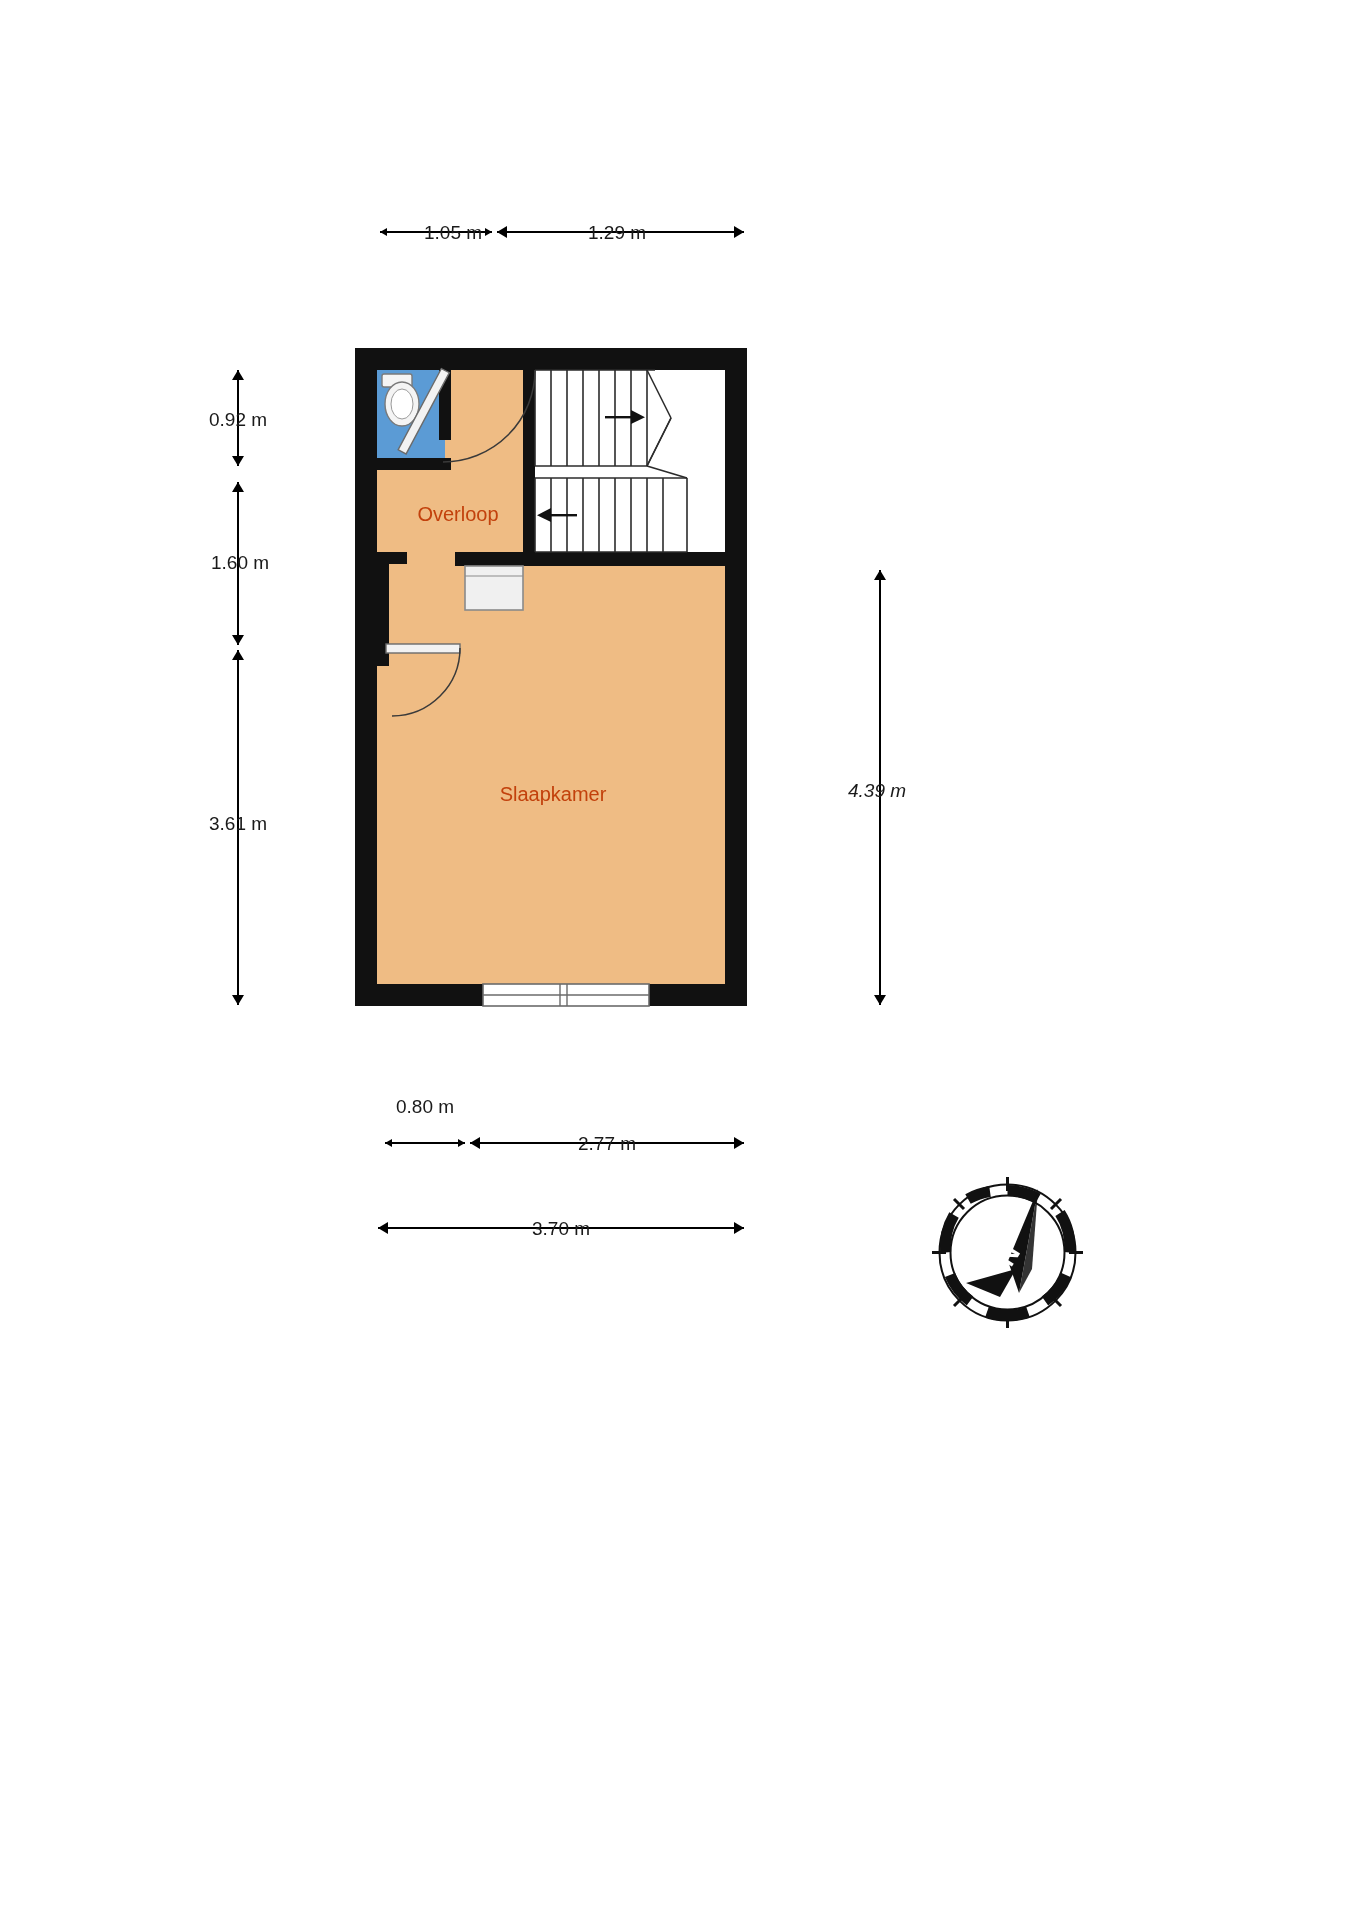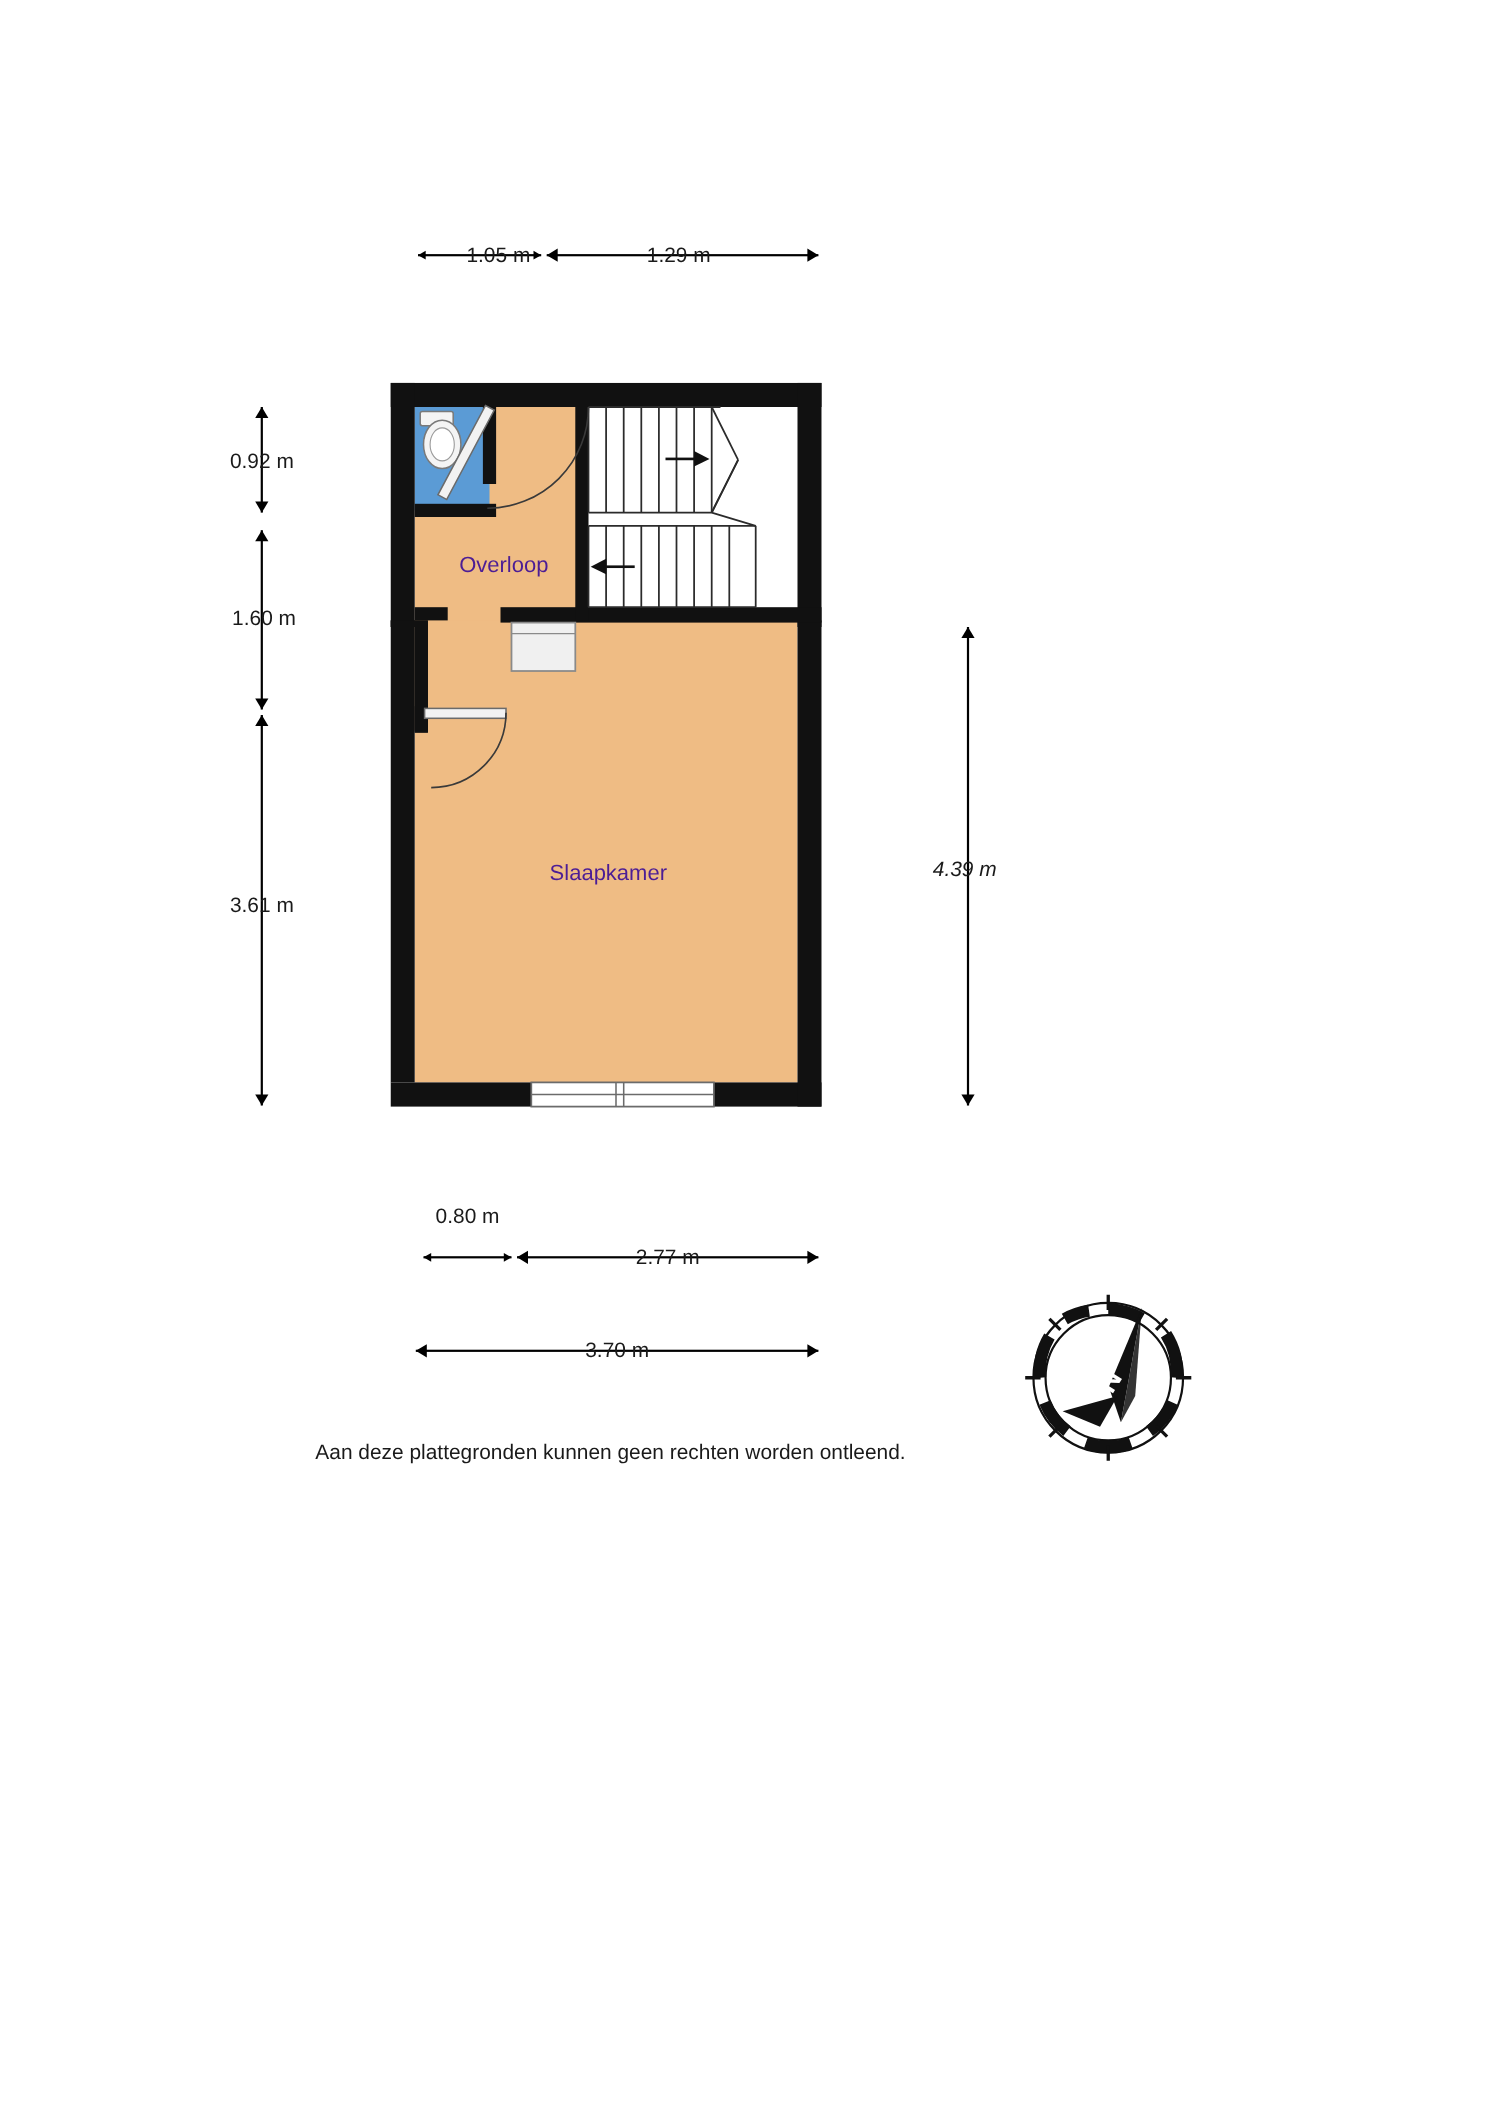--- a/index.html
+++ b/index.html
@@ -79,21 +79,21 @@
   
   #plan { position: absolute; left: 355px; top: 348px; width: 392px; height: 676px; }
   .room { position: absolute; }
   .room-fill-orange { background: #efbc84; }
   .room-fill-white { background: #ffffff; }
   .room-fill-blue { background: #5b9bd5; }
 
   .room-label {
     position: absolute;
     font-size: 20px;
-    color: #4c1d95;
+    color: #c2410c;
     white-space: nowrap;
     text-align: center;
   }
 
   
   .footer-left {
     position: absolute;
     left: 22px; top: 1277px;
     font-size: 19px; line-height: 26px;
     color: #1a1a1a;
@@ -330,15 +330,14 @@
 
       <polygon points="118,24 99,128 88,96" fill="#111111"></polygon>
       <polygon points="118,24 99,128 112,104" fill="#111111" opacity="0.85"></polygon>
       <polygon points="46,118 96,104 80,132" fill="#111111"></polygon>
 
       <text x="91" y="103" font-family="Liberation Sans, sans-serif" font-size="26" font-weight="bold" fill="#ffffff" transform="rotate(-58 91 103)">N</text>
     </svg>
   </div>
 
 
-  <div class="footer-center">Aan deze plattegronden kunnen geen rechten worden ontleend.</div>
 
 </div>
 
 </body></html>

